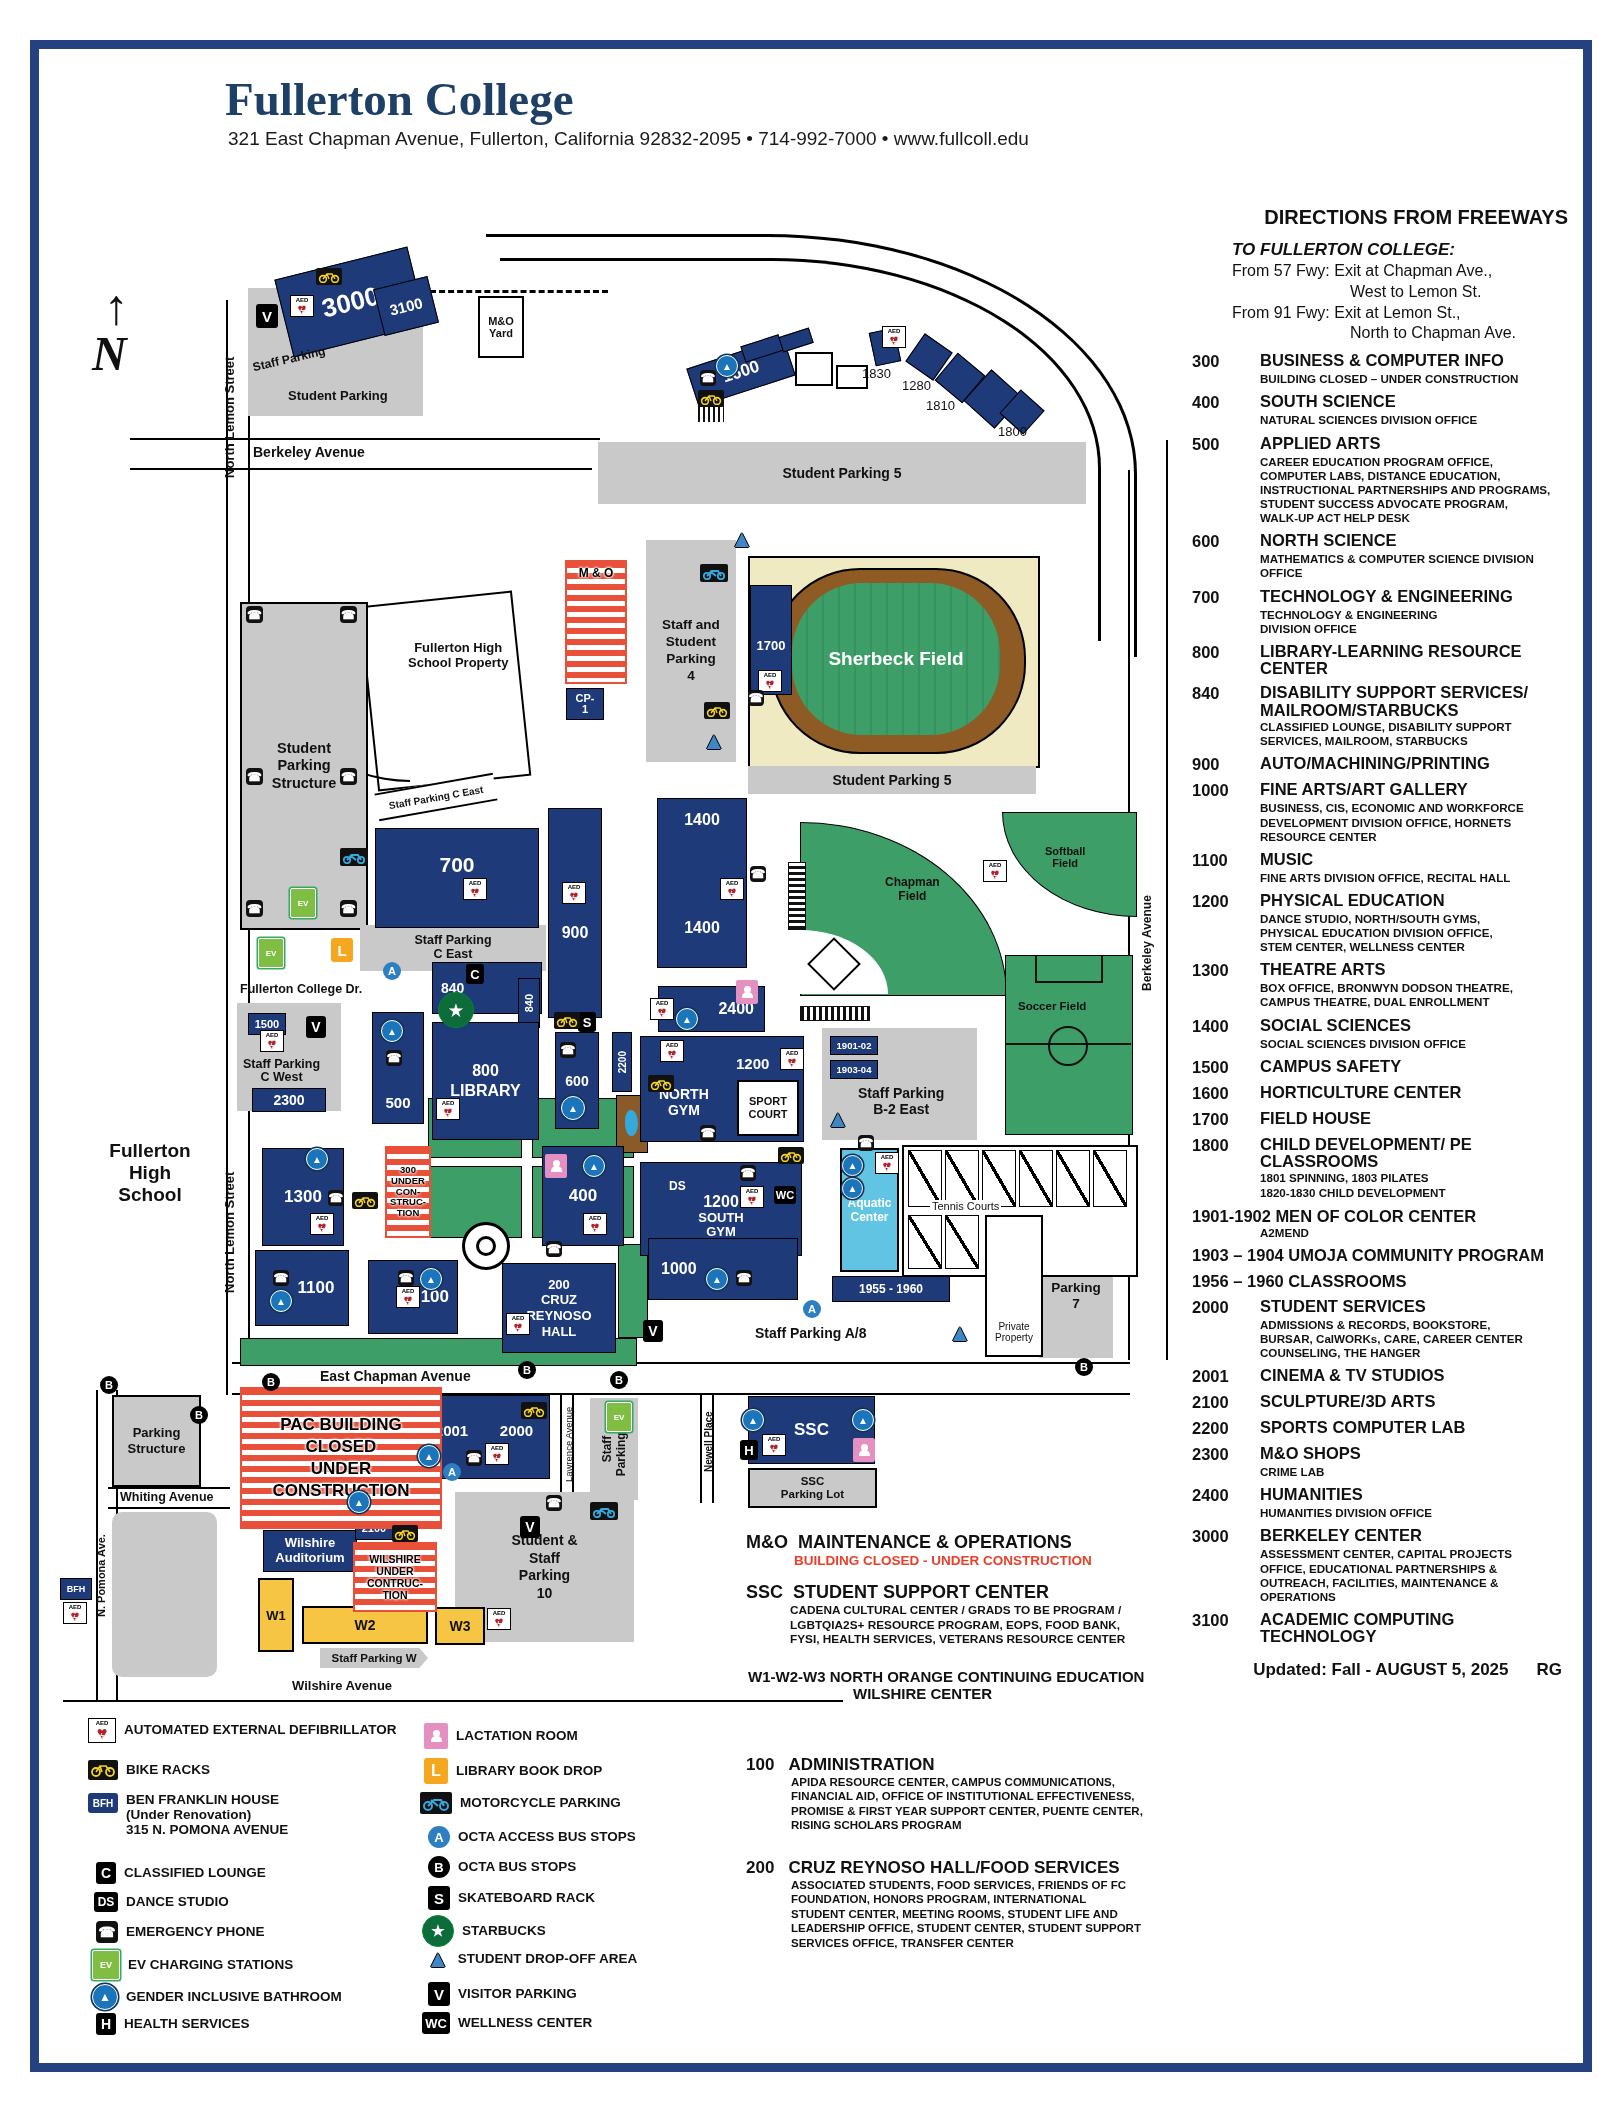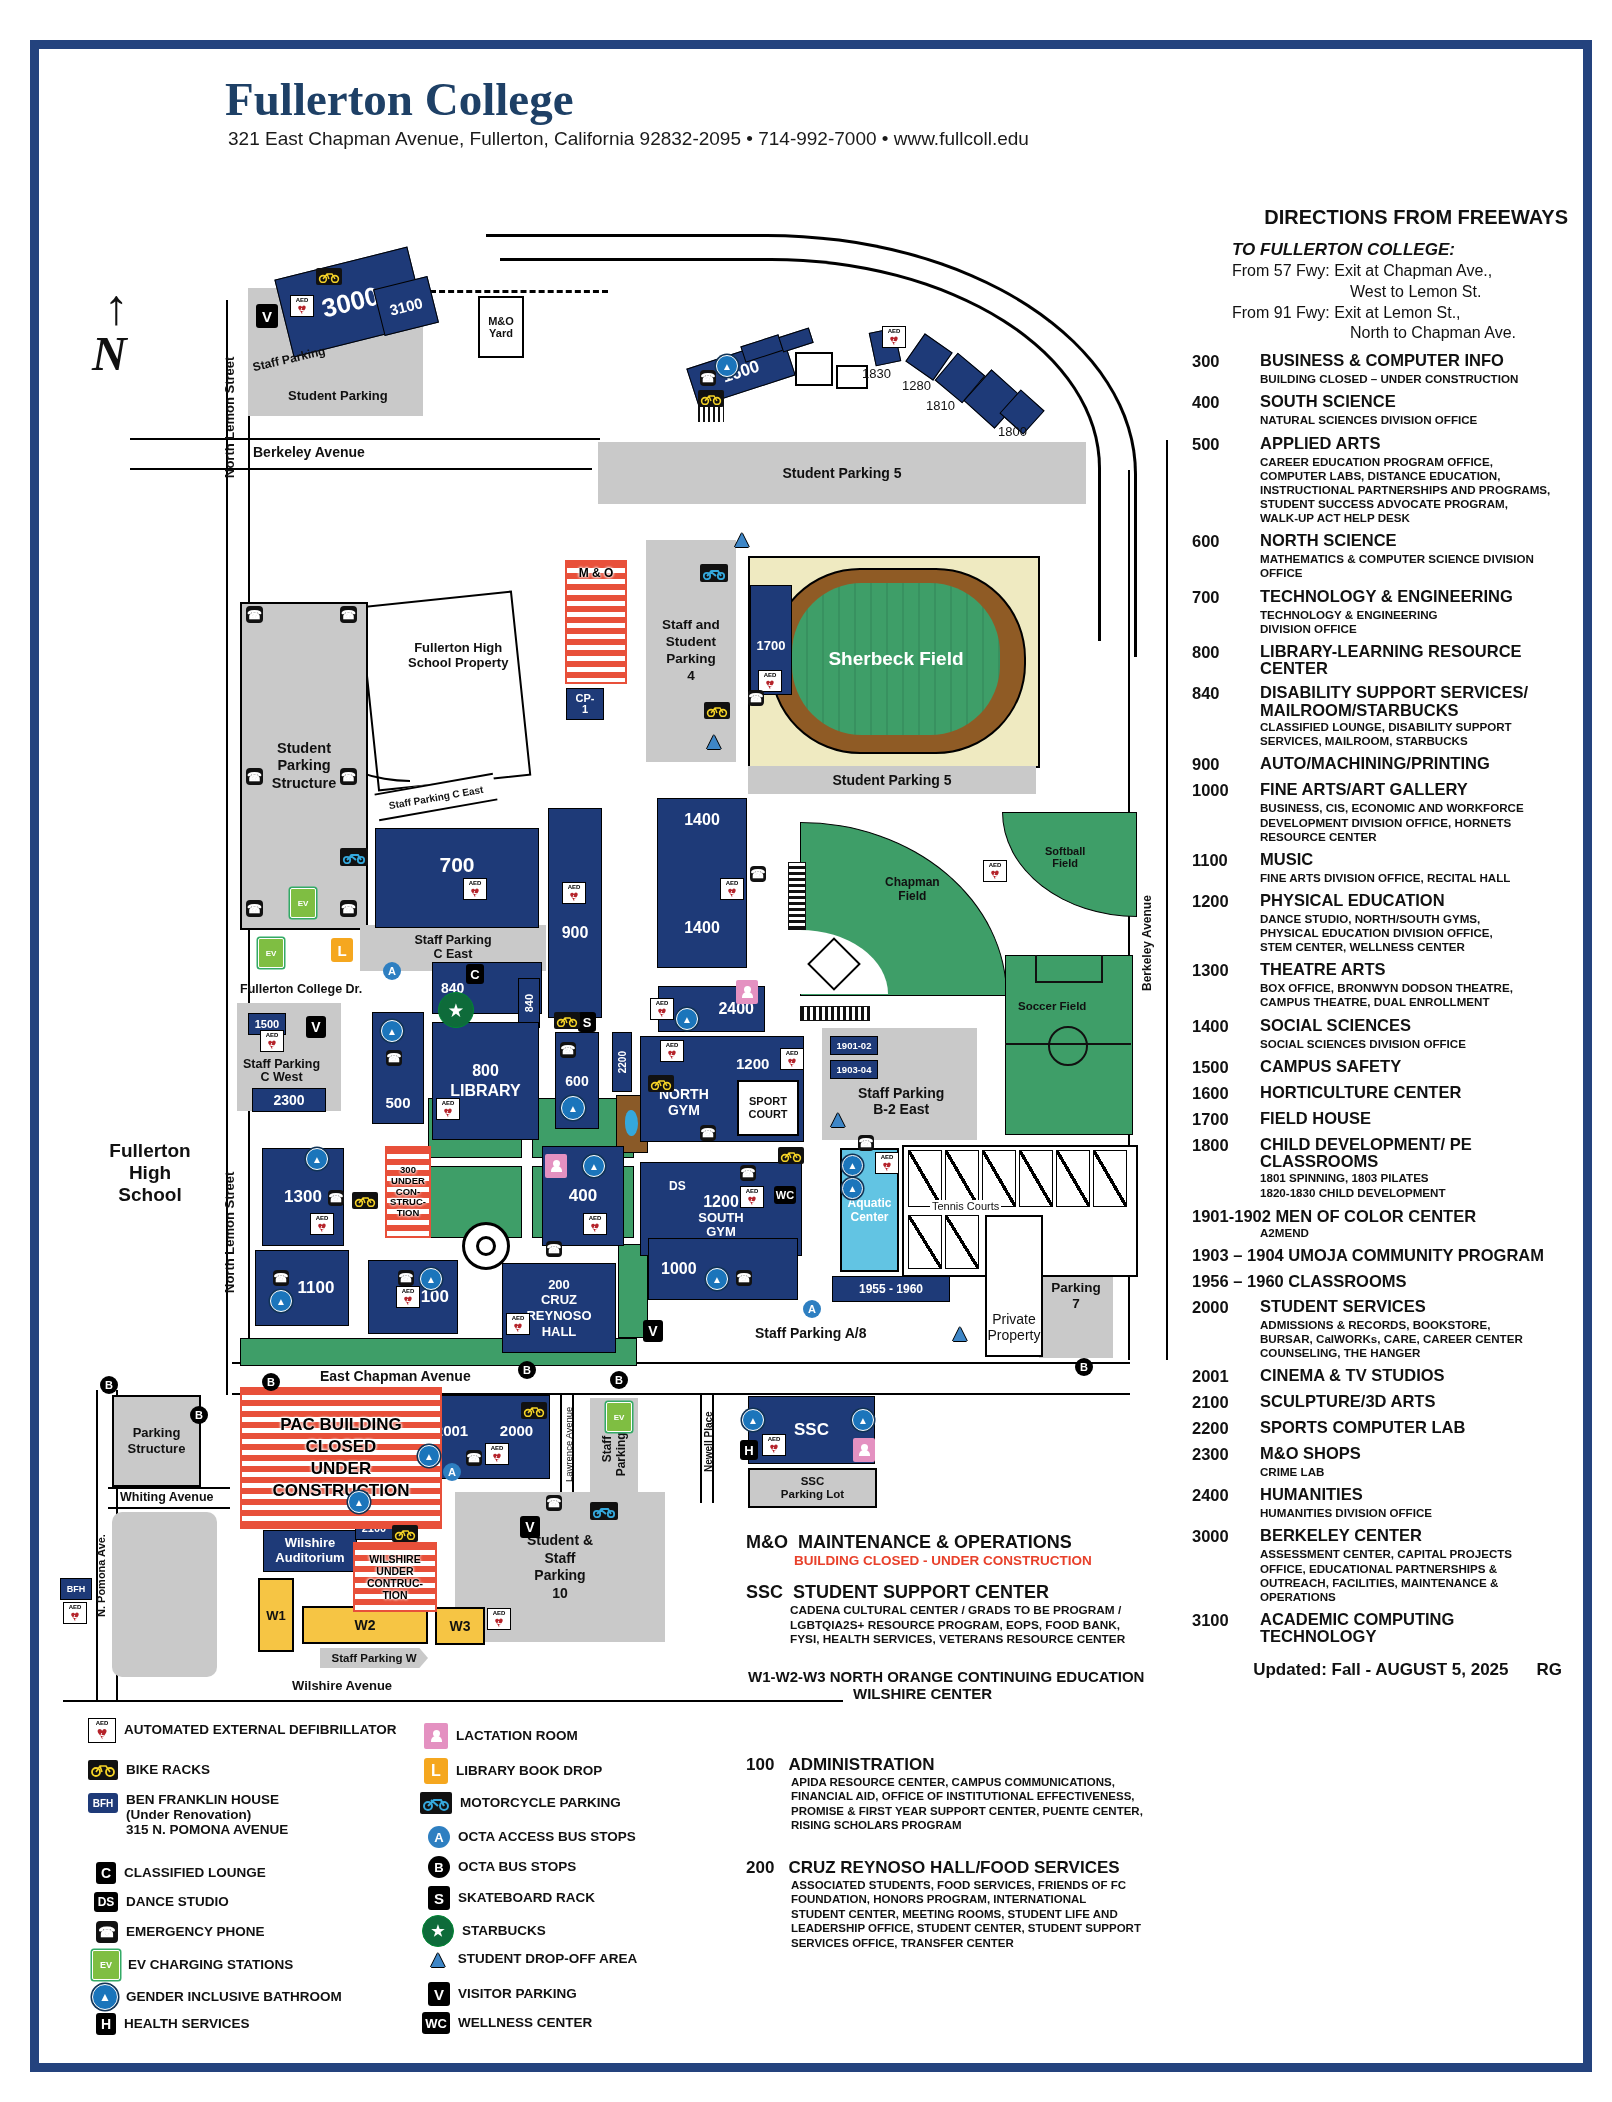--- a/index.html
+++ b/index.html
@@ -330,21 +330,21 @@
 HALL</span>
     </div>
 <div class="bld" style="left:648px;top:1238px;width:148px;height:60px;justify-content:flex-start">
       <span class="wlbl" style="position:static;font-size:16px;margin-left:12px">1000</span>
     </div>
 <div class="bld" style="left:832px;top:1276px;width:116px;height:24px">
       <span class="wlbl" style="position:static;font-size:12px">1955 - 1960</span>
     </div>
 
 <div class="abs" style="left:985px;top:1215px;width:54px;height:138px;background:#fff;border:2px solid #000;z-index:3;display:flex;align-items:flex-end;justify-content:center">
-      <span class="lbl pre" style="position:static;font-size:14px;font-weight:normal;margin-bottom:12px">Private
+      <span class="lbl pre" style="position:static;font-size:10px;font-weight:normal;margin-bottom:12px">Private
 Property</span>
     </div>
 <div class="gray" style="left:1039px;top:1218px;width:74px;height:140px">
       <span class="lbl pre" style="position:static;font-size:13.5px;line-height:1.2">Student
 Parking
 7</span>
     </div>
 <div class="lbl" style="left:755px;top:1325px;font-size:14px">Staff Parking A/8</div>
 
 <div class="stripes pre" style="left:240px;top:1387px;width:198px;height:138px;font-size:17px;line-height:1.3"><span class="pre">PAC BUILDING
@@ -387,21 +387,21 @@
     </div>
 <div class="ybld" style="left:302px;top:1606px;width:122px;height:34px">
       <span style="font-size:14px">W2</span>
     </div>
 <div class="ybld" style="left:435px;top:1607px;width:46px;height:34px">
       <span style="font-size:14px">W3</span>
     </div>
 <div class="gray" style="left:320px;top:1648px;width:108px;height:20px;clip-path:polygon(0 0,92% 0,100% 50%,92% 100%,0 100%)">
       <span class="lbl" style="position:static;font-size:11.5px">Staff Parking W</span>
     </div>
-<div class="gray" style="left:455px;top:1492px;width:210px;height:150px">
+<div class="gray" style="left:455px;top:1492px;width:179px;height:150px">
       <span class="lbl pre" style="position:static;font-size:14px;line-height:1.25">Student &amp;
 Staff
 Parking
 10</span>
     </div>
 
 <div class="bld" style="left:748px;top:1396px;width:125px;height:66px">
       <span class="wlbl" style="position:static;font-size:17px">SSC</span>
     </div>
 <div class="gray" style="left:748px;top:1468px;width:125px;height:36px;border:2px solid #000">

